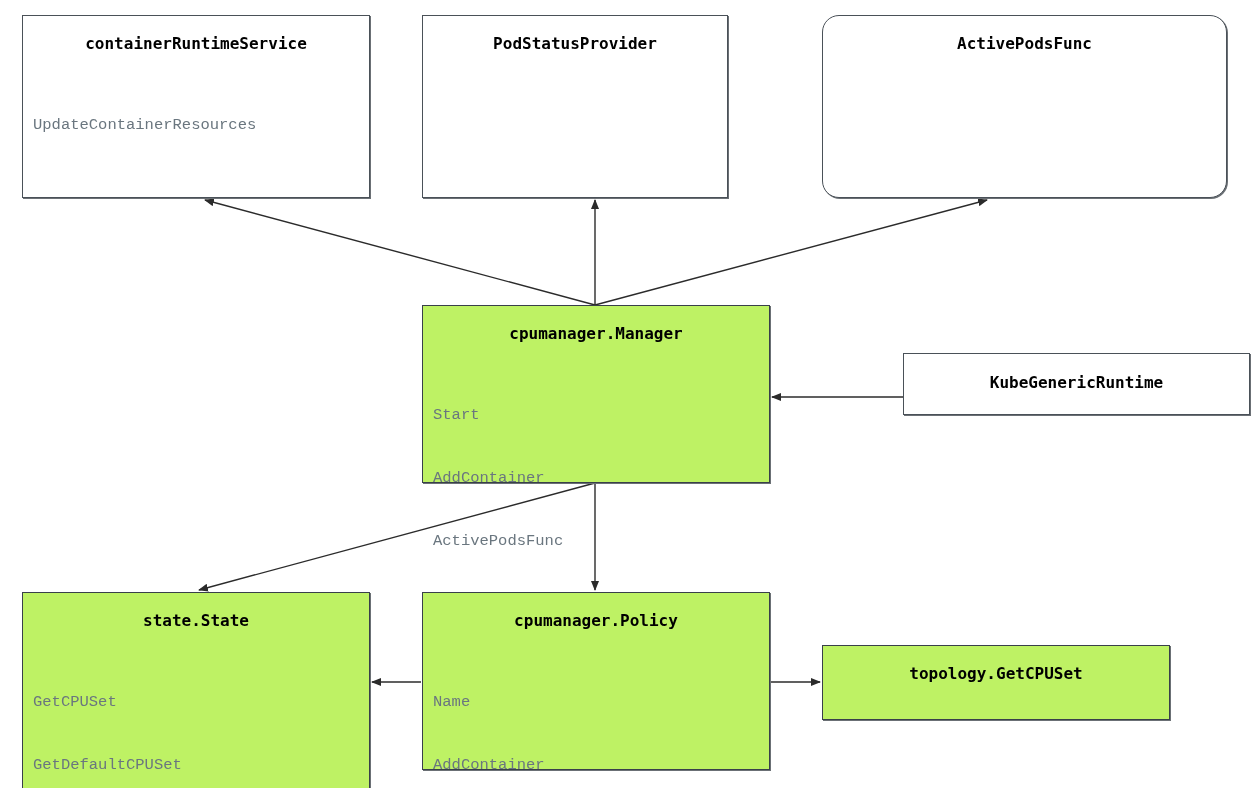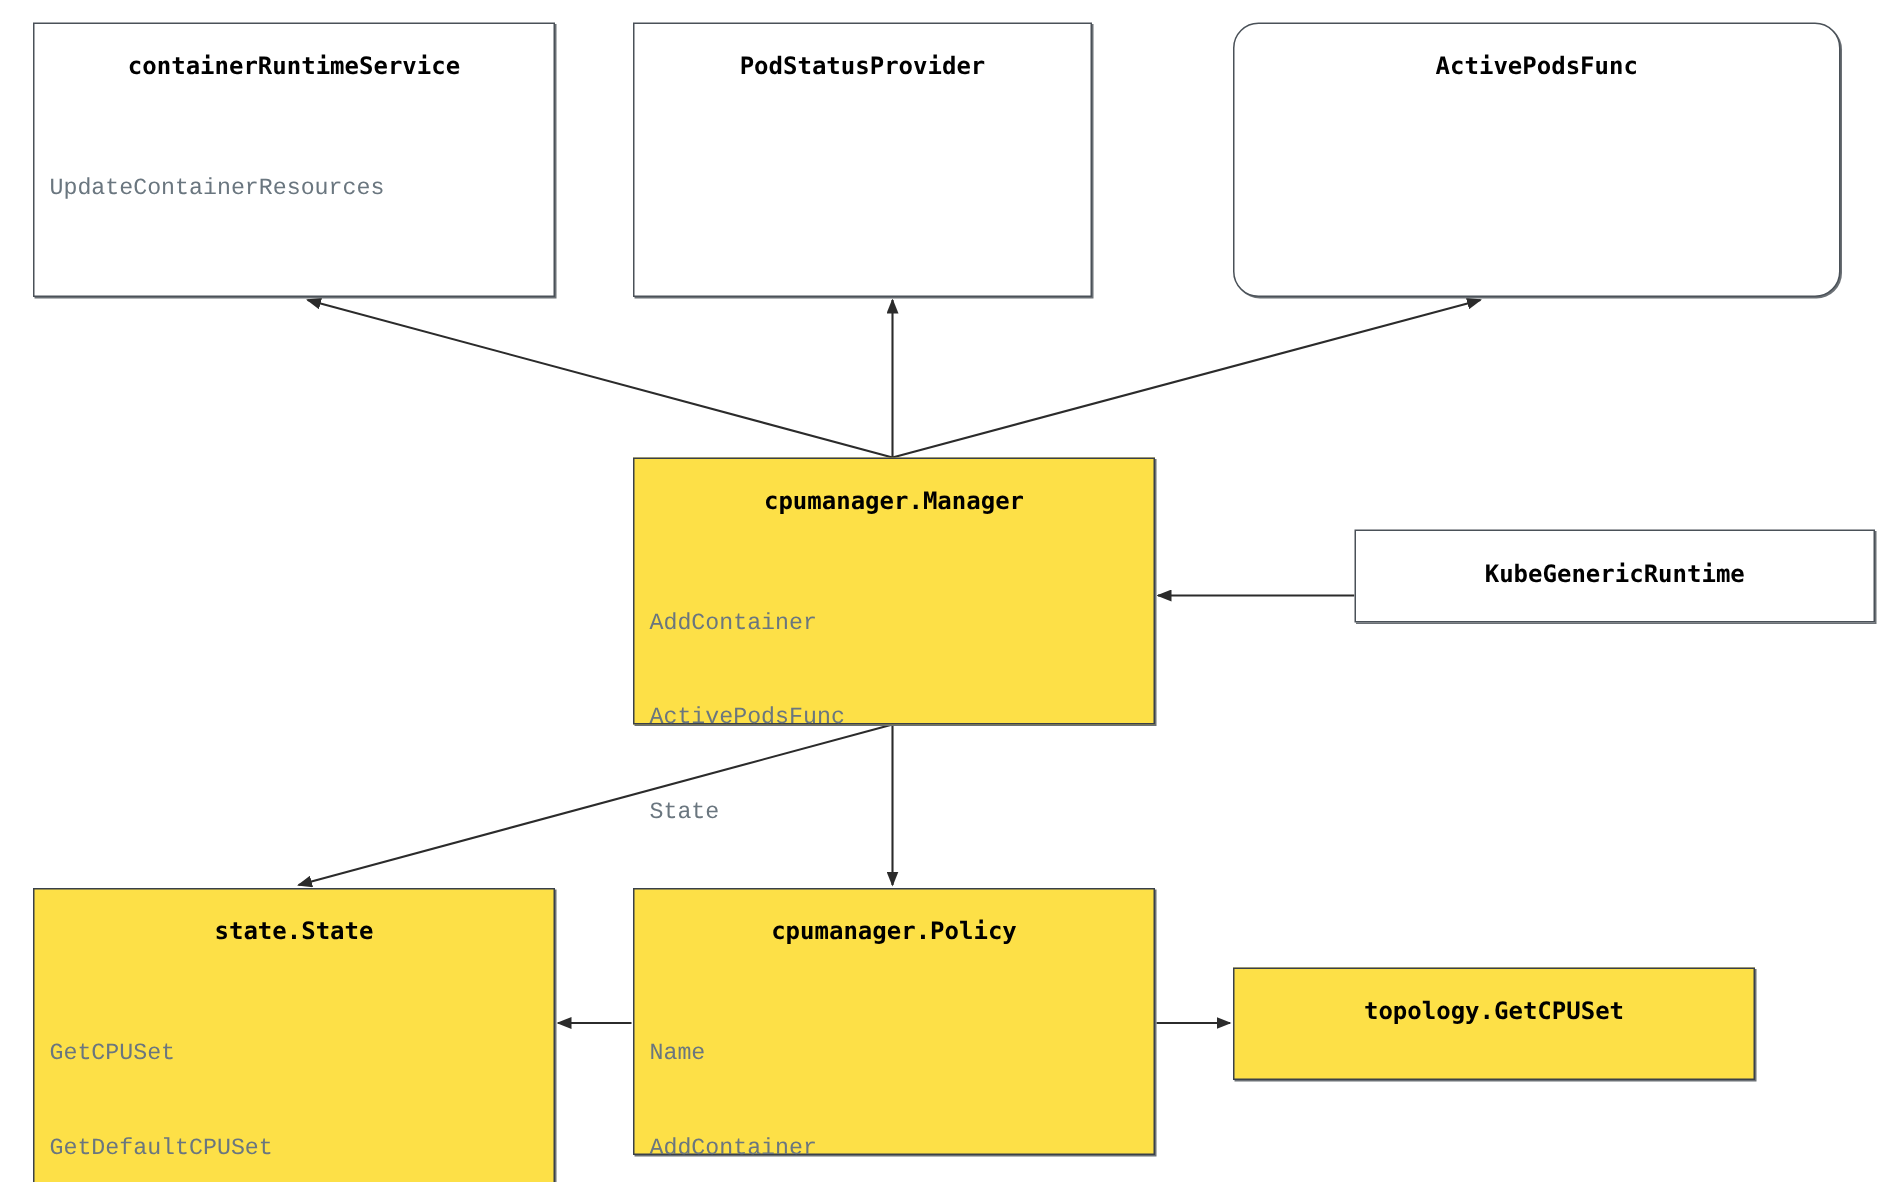--- a/index.html
+++ b/index.html
@@ -28,21 +28,21 @@
     pointer-events: none;
   }
   .node {
     position: absolute;
     box-sizing: border-box;
     border: 1px solid #4a5158;
     background: #ffffff;
     box-shadow: 1px 1px 0 0 #6b7075;
   }
   .node.filled {
-    background: #fde047;
+    background: #bef264;
     border: 1px solid #39404a;
   }
   .node-title {
     font-family: "DejaVu Sans Mono", "Liberation Mono", monospace;
     font-weight: bold;
     font-size: 16px;
     color: #000000;
     text-align: center;
     width: 100%;
     white-space: nowrap;
@@ -98,20 +98,21 @@
   </div>
 
   <div class="node" style="left:822px; top:15px; width:405px; height:183px;border-radius:17px;">
     <div class="node-title" style="margin-top:18px;">ActivePodsFunc</div>
     <div class="node-members" style="margin-top:20px; margin-left:10px;"></div>
   </div>
 
   <div class="node filled" style="left:422px; top:305px; width:348px; height:178px;">
     <div class="node-title" style="margin-top:18px;">cpumanager.Manager</div>
     <div class="node-members" style="margin-top:20px; margin-left:10px;">
+      <div class="member">Start</div>
       <div class="member">AddContainer</div>
       <div class="member">ActivePodsFunc</div>
       <div class="member">State</div>
     </div>
   </div>
 
   <div class="node" style="left:903px; top:353px; width:347px; height:62px;">
     <div class="node-title" style="margin-top:19px;">KubeGenericRuntime</div>
   </div>
 

